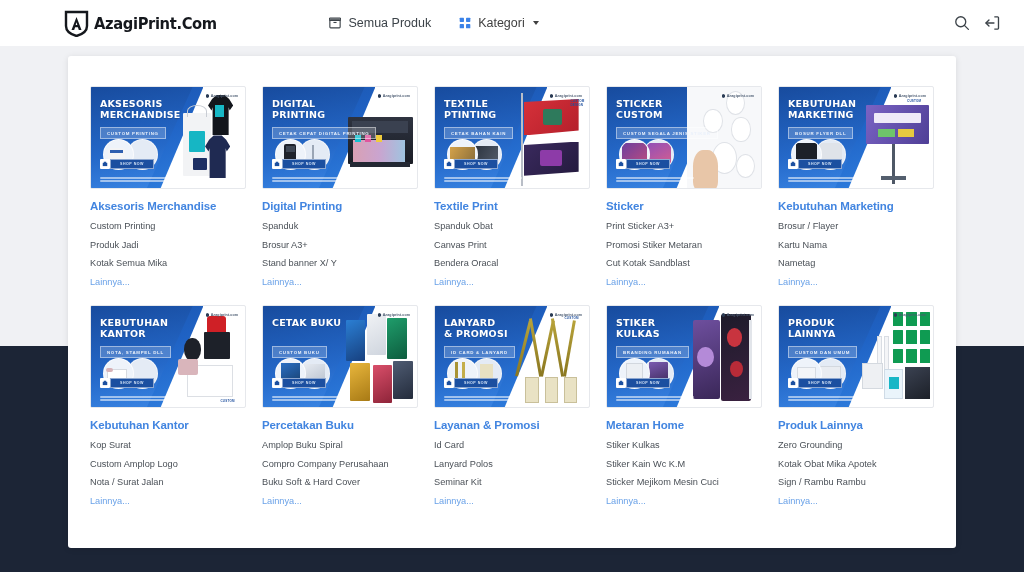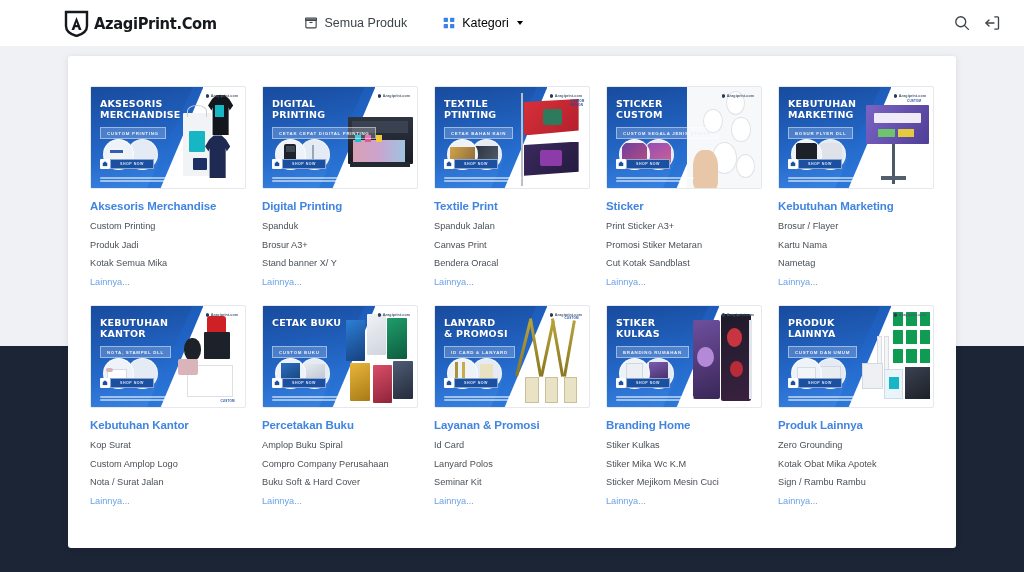--- a/index.html
+++ b/index.html
@@ -34,29 +34,29 @@
   .brand-shield svg { display: block; }
   .brand-name {
     font-size: 16px;
     font-weight: bold;
     color: #15181d;
     letter-spacing: -0.4px;
     font-family: "DejaVu Sans", sans-serif;
     transform: scaleX(0.92);
     transform-origin: left center;
   }
-  .nav { display: flex; align-items: flex-end; margin-left: 78px; gap: 36px; }
+  .nav { display: flex; align-items: flex-end; margin-left: 102px; gap: 28px; }
   .nav-item {
     display: flex; align-items: center; gap: 7px;
     font-size: 12.5px;
     color: #3c4349;
     cursor: pointer;
     white-space: nowrap;
   }
-  .nav-item.accent { color: #000000; font-weight: 500; }
+  .nav-item.accent { color: #404040; font-weight: 500; }
   .nav-icon { display: flex; align-items: center; }
   .caret {
     width: 0; height: 0;
     border-left: 3.5px solid transparent;
     border-right: 3.5px solid transparent;
     border-top: 4px solid currentColor;
     margin-left: 1px;
   }
   .header-right {
     margin-left: auto;
@@ -490,21 +490,21 @@
             </span>
             <span class="banner-btn-lbl">SHOP NOW</span>
           </div>
           <div class="banner-fine">
             <span style="width:78px"></span>
               <span style="width:66px"></span>
           </div>
         </div>
         <div class="cat-title">Textile Print</div>
         <div class="cat-list">
-          <div class="cat-item">Spanduk Jalan</div>
+          <div class="cat-item">Spanduk Obat</div>
           <div class="cat-item">Canvas Print</div>
           <div class="cat-item">Bendera Oracal</div>
           <div class="cat-more">Lainnya...</div>
         </div>
       </div>
 
       <div class="cell">
         <div class="banner">
           <div class="banner-blue"></div>
           <div class="banner-blue2"></div>
@@ -779,24 +779,24 @@
                   <rect x="2.4" y="1" width="3.2" height="1.6" fill="#1b4fa0"></rect>
                 </svg>
             </span>
             <span class="banner-btn-lbl">SHOP NOW</span>
           </div>
           <div class="banner-fine">
             <span style="width:78px"></span>
               <span style="width:66px"></span>
           </div>
         </div>
-        <div class="cat-title">Branding Home</div>
+        <div class="cat-title">Metaran Home</div>
         <div class="cat-list">
           <div class="cat-item">Stiker Kulkas</div>
-          <div class="cat-item">Stiker Mika Wc K.M</div>
+          <div class="cat-item">Stiker Kain Wc K.M</div>
           <div class="cat-item">Sticker Mejikom Mesin Cuci</div>
           <div class="cat-more">Lainnya...</div>
         </div>
       </div>
 
       <div class="cell">
         <div class="banner">
           <div class="banner-blue"></div>
           <div class="banner-blue2"></div>
           <div class="banner-photo">

